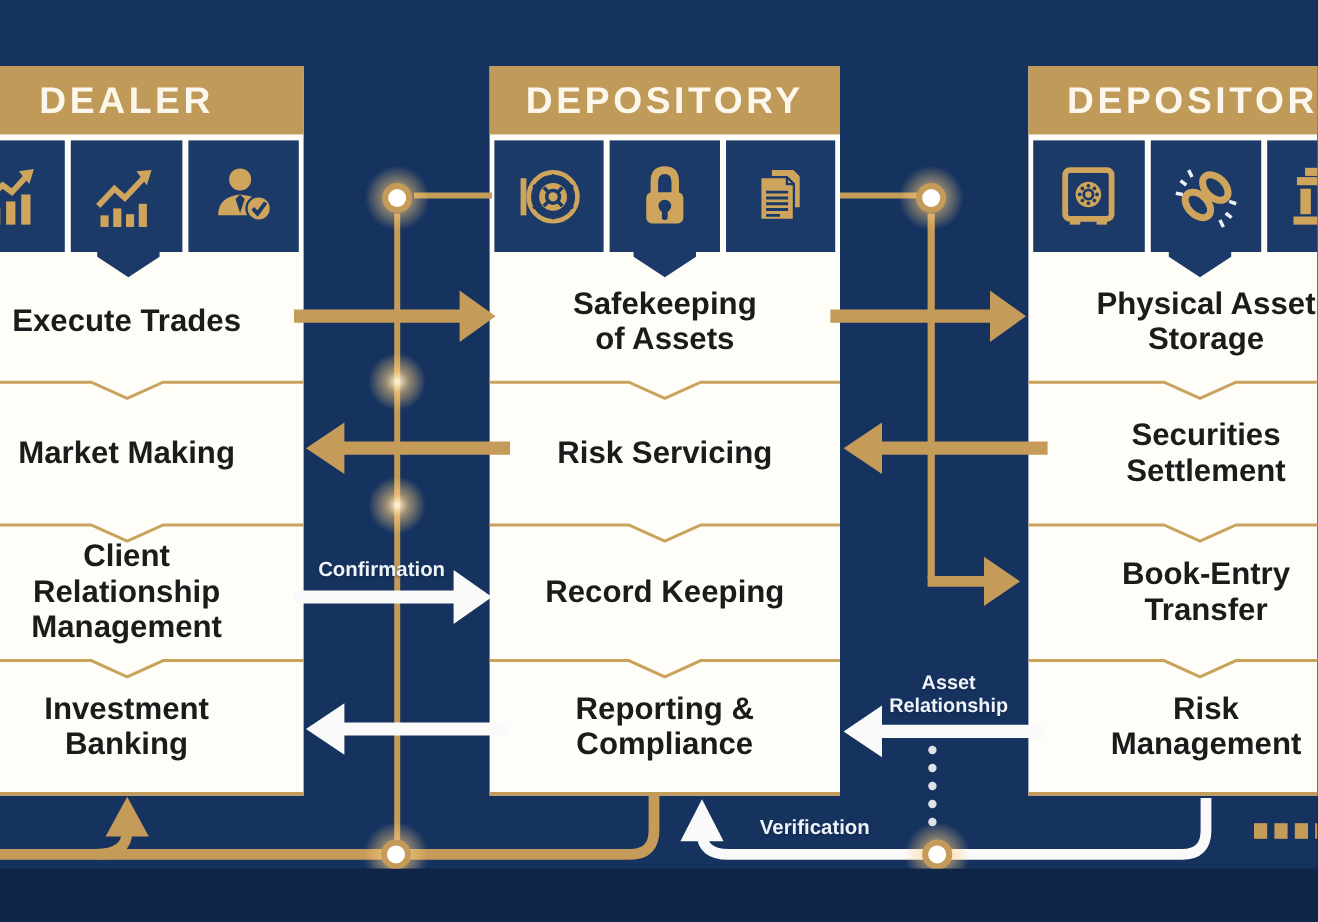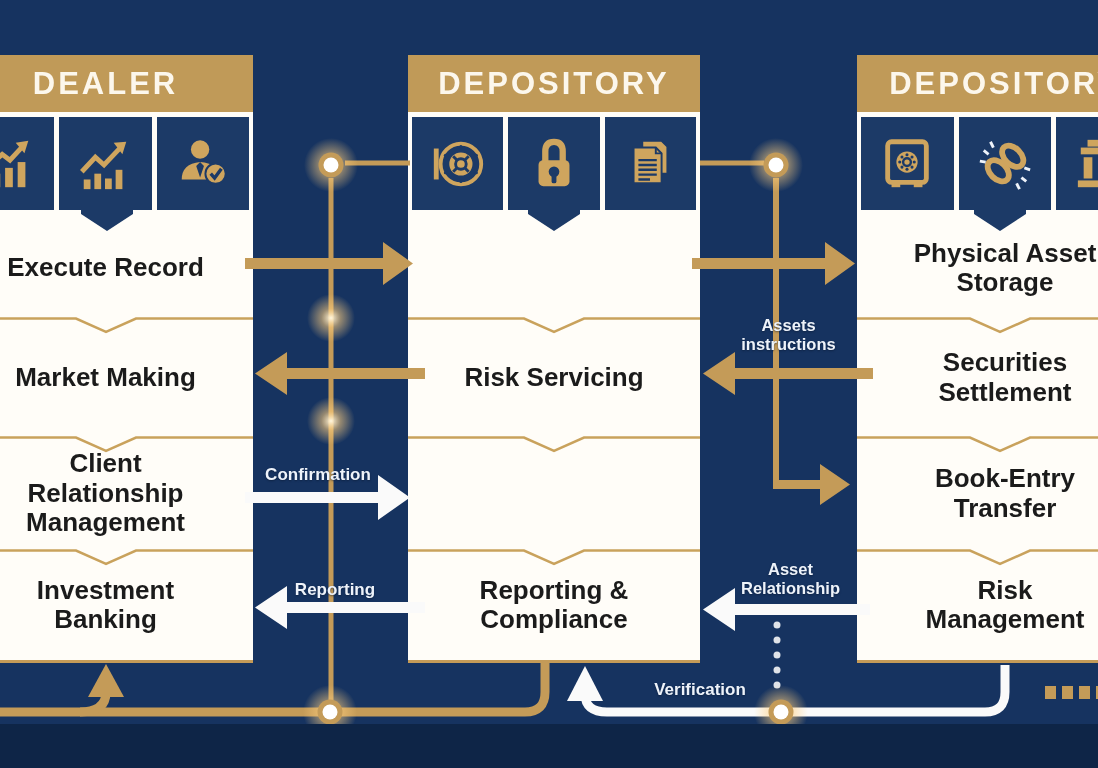--- a/index.html
+++ b/index.html
@@ -26,21 +26,21 @@
   .chevron{position:absolute;left:0;height:20px;}
   .chev-1{top:261px;} .chev-2{top:380px;} .chev-3{top:493px;}
   
   #overlay{position:absolute;left:0;top:0;pointer-events:none;}
   .flow-label{position:absolute;color:#eef3fa;font-weight:bold;text-align:center;
     white-space:pre-line;text-shadow:0 1px 2px rgba(10,25,50,.6);}
   .lbl-confirmation{left:233px;top:465px;width:170px;font-size:17px;}
   .lbl-reporting{left:250px;top:580px;width:170px;font-size:17px;}
   .lbl-assets-instructions{left:706px;top:316px;width:165px;font-size:16.5px;line-height:1.15;}
   .lbl-asset-confirmation{left:708px;top:560px;width:165px;font-size:16.5px;line-height:1.15;}
-  .lbl-verification{left:615px;top:680px;width:170px;font-size:17px;}
+  .lbl-verification{left:594px;top:680px;width:170px;font-size:17px;}
 </style>
 </head>
 <body>
 
 <div id="canvas">
 
   <div class="column" style="left:-42px;width:295px;">
     <div class="col-header">
       <span class="col-title">DEALER</span>
     </div>
@@ -76,21 +76,21 @@
           <path d="M27 28 L23 32 L27 44 L31 32 Z" fill="#1c3a67"></path>
           <circle cx="43" cy="40" r="10.5" fill="#cfa55e" stroke="#1c3a67" stroke-width="2"></circle>
           <path d="M38 40 L42 44.5 L49 35" stroke="#1c3a67" stroke-width="3.5" fill="none"></path>
         </svg>
       </div>
     </div>
     <svg class="icon-tab" style="left:122px;" viewBox="0 0 54 22">
       <polygon points="1,0 53,0 53,4 27,21 1,4" fill="#1c3a67"></polygon>
     </svg>
     <div class="box-cell cell-r1">
-      <div class="box-label">Execute Record</div>
+      <div class="box-label">Execute Trades</div>
     </div>
     <svg class="chevron chev-1" width="295" height="20">
       <path d="M0 2.5 H118 L148 16 L178 2.5 H295" stroke="#c9a25c" stroke-width="2.5" fill="none"></path>
     </svg>
     <div class="box-cell cell-r2">
       <div class="box-label">Market Making</div>
     </div>
     <svg class="chevron chev-2" width="295" height="20">
       <path d="M0 2.5 H118 L148 16 L178 2.5 H295" stroke="#c9a25c" stroke-width="2.5" fill="none"></path>
     </svg>
@@ -143,29 +143,36 @@
           <path d="M22 6 H42 L48 12 V40 H22 Z" fill="#cfa55e" stroke="#1c3a67" stroke-width="2"></path>
           <path d="M13 13 H36 L42 19 V50 H13 Z" fill="#cfa55e" stroke="#1c3a67" stroke-width="2"></path>
           <path d="M36 13 V19 H42" stroke="#1c3a67" stroke-width="2" fill="none"></path>
           <path d="M18 26 H37 M18 31 H37 M18 36 H37 M18 41 H37 M18 46 H30" stroke="#1c3a67" stroke-width="2.5"></path>
         </svg>
       </div>
     </div>
     <svg class="icon-tab" style="left:119px;" viewBox="0 0 54 22">
       <polygon points="1,0 53,0 53,4 27,21 1,4" fill="#1c3a67"></polygon>
     </svg>
+    <div class="box-cell cell-r1">
+      <div class="box-label">Safekeeping
+of Assets</div>
+    </div>
     <svg class="chevron chev-1" width="292" height="20">
       <path d="M0 2.5 H116 L146 16 L176 2.5 H292" stroke="#c9a25c" stroke-width="2.5" fill="none"></path>
     </svg>
     <div class="box-cell cell-r2">
       <div class="box-label">Risk Servicing</div>
     </div>
     <svg class="chevron chev-2" width="292" height="20">
       <path d="M0 2.5 H116 L146 16 L176 2.5 H292" stroke="#c9a25c" stroke-width="2.5" fill="none"></path>
     </svg>
+    <div class="box-cell cell-r3">
+      <div class="box-label">Record Keeping</div>
+    </div>
     <svg class="chevron chev-3" width="292" height="20">
       <path d="M0 2.5 H116 L146 16 L176 2.5 H292" stroke="#c9a25c" stroke-width="2.5" fill="none"></path>
     </svg>
     <div class="box-cell cell-r4">
       <div class="box-label">Reporting &amp;
 Compliance</div>
     </div>
   </div>
 
   <div class="column" style="left:857px;width:296px;">
@@ -316,20 +323,17 @@
         <circle cx="330" cy="712" r="7.5" fill="#ffffff"></circle>
     </g>
     <g>
       <circle cx="781" cy="712" r="27" fill="url(#glow)"></circle>
         <circle cx="781" cy="712" r="12.5" fill="#c49b58"></circle>
         <circle cx="781" cy="712" r="7.5" fill="#ffffff"></circle>
     </g>
   </svg>
 
   <div class="flow-label lbl-confirmation">Confirmation</div>
-  <div class="flow-label lbl-reporting">Reporting</div>
-  <div class="flow-label lbl-assets-instructions">Assets
-instructions</div>
   <div class="flow-label lbl-asset-confirmation">Asset
 Relationship</div>
   <div class="flow-label lbl-verification">Verification</div>
 
 </div>
 
 </body></html>

